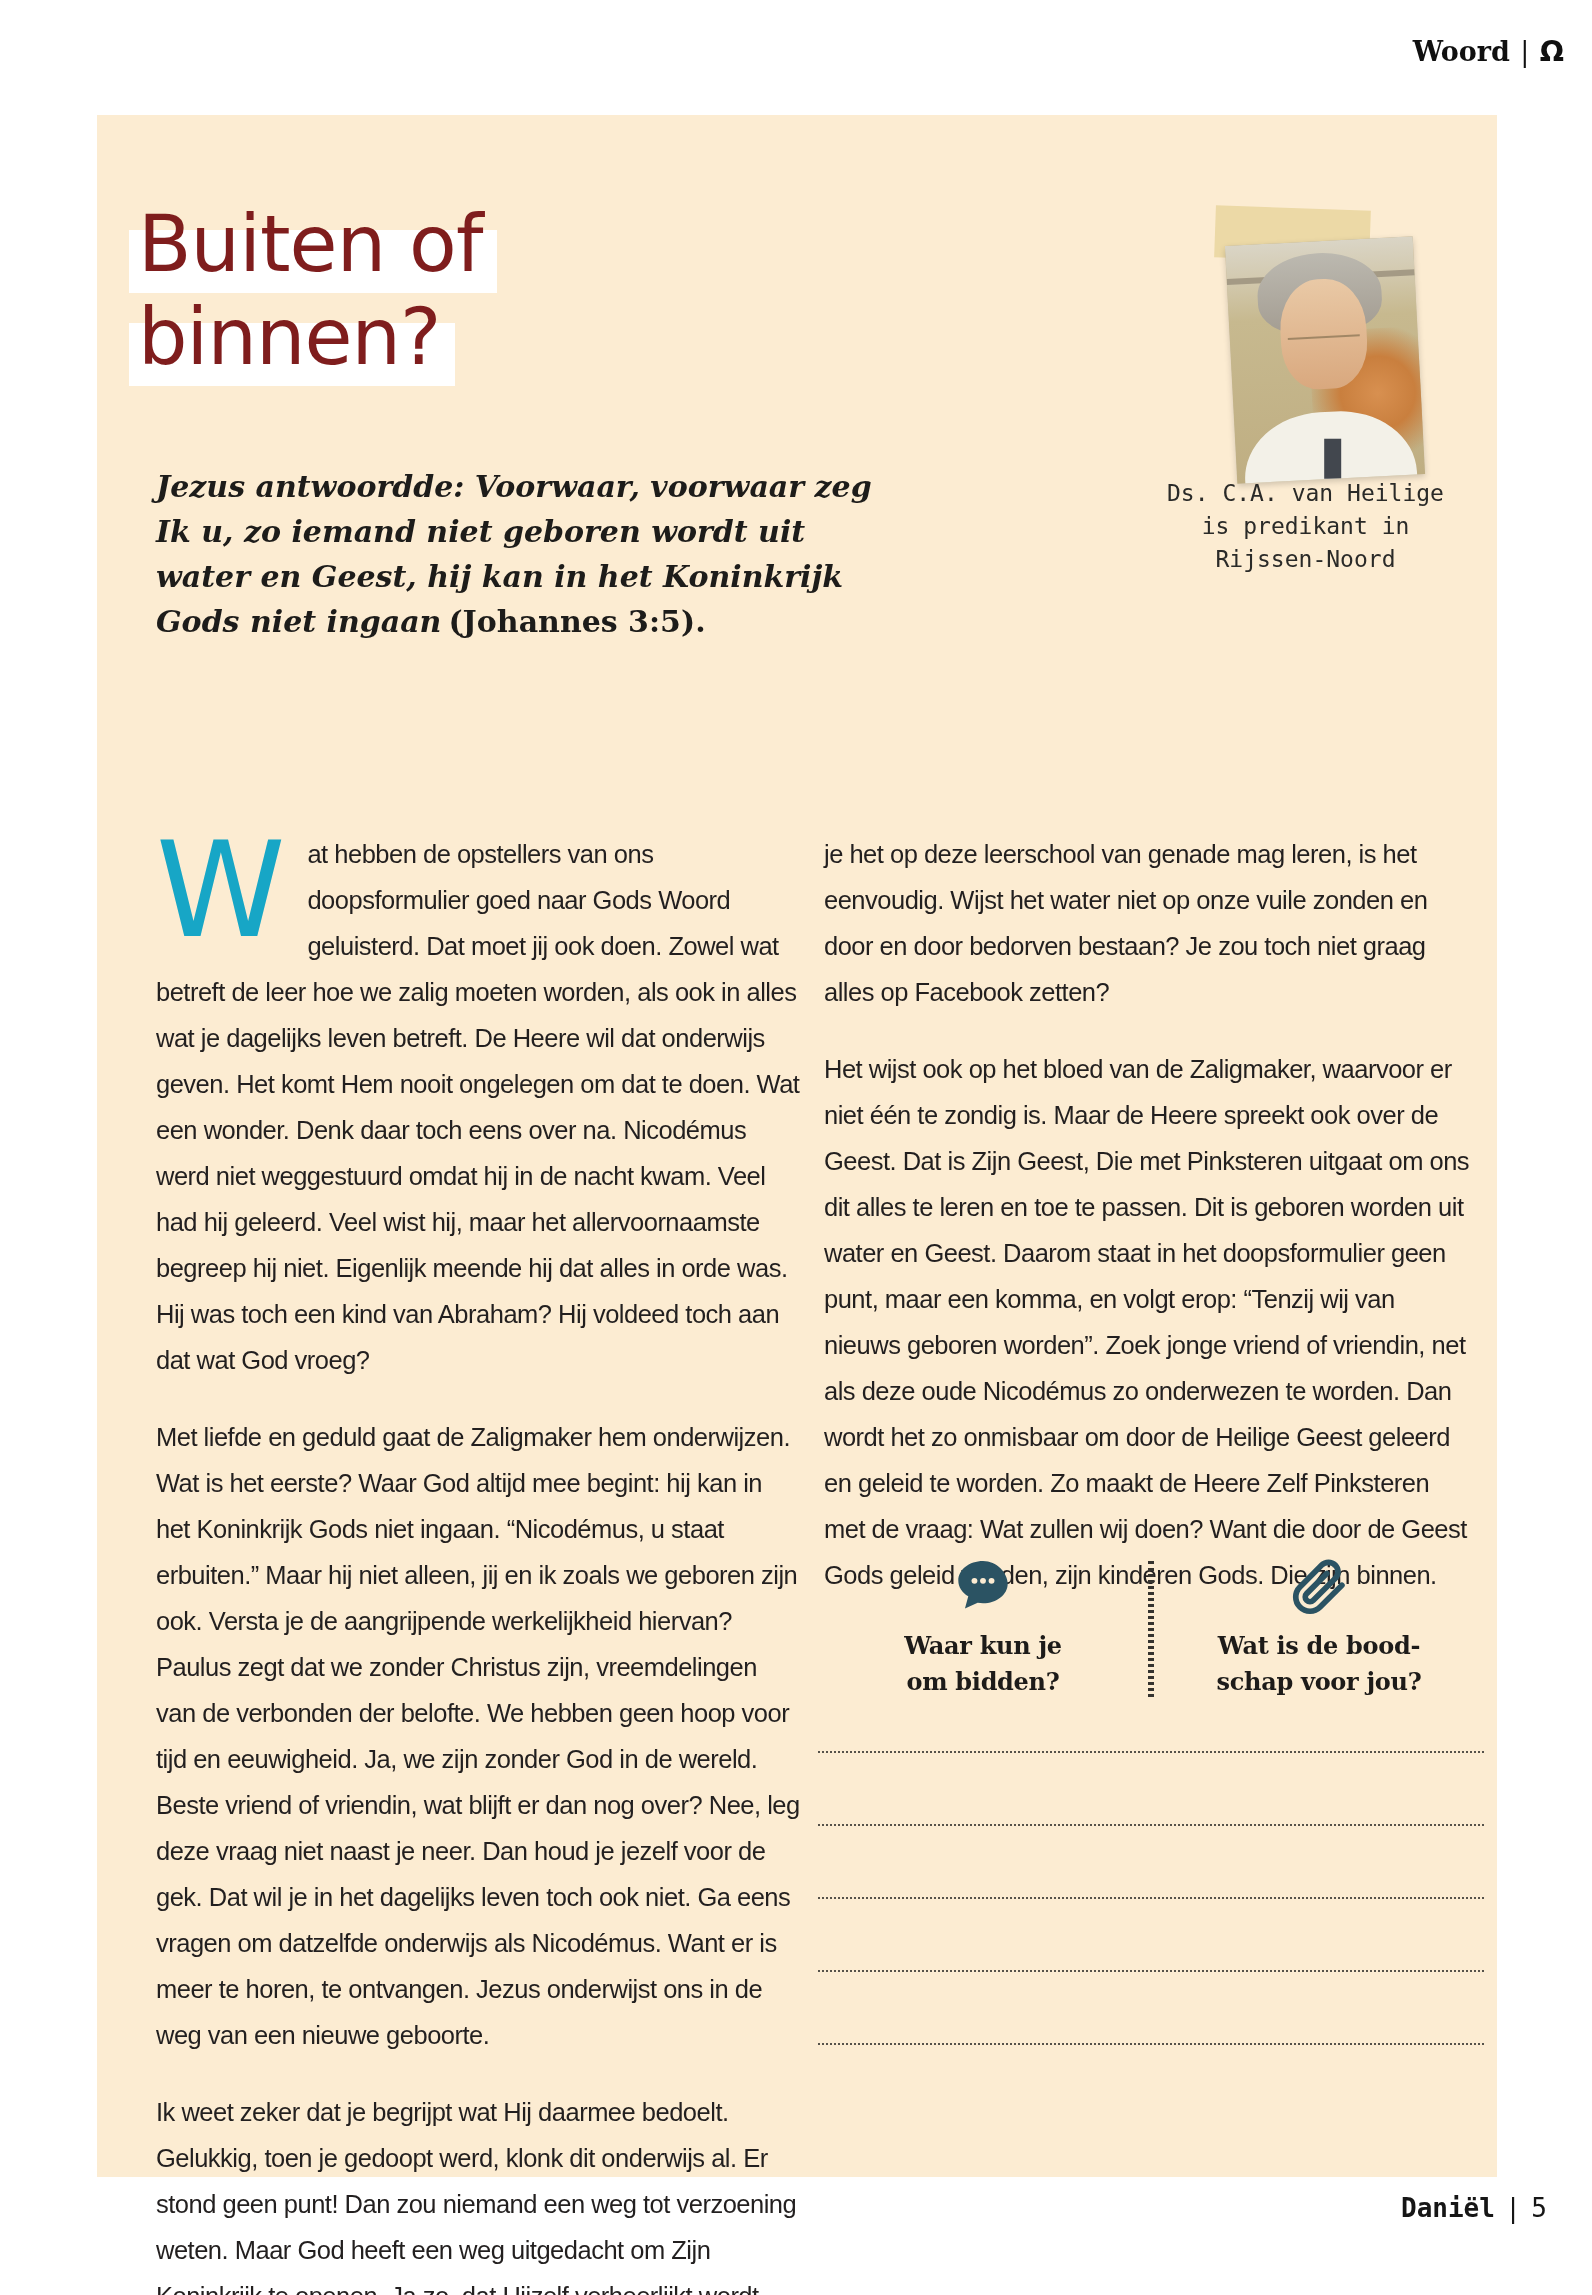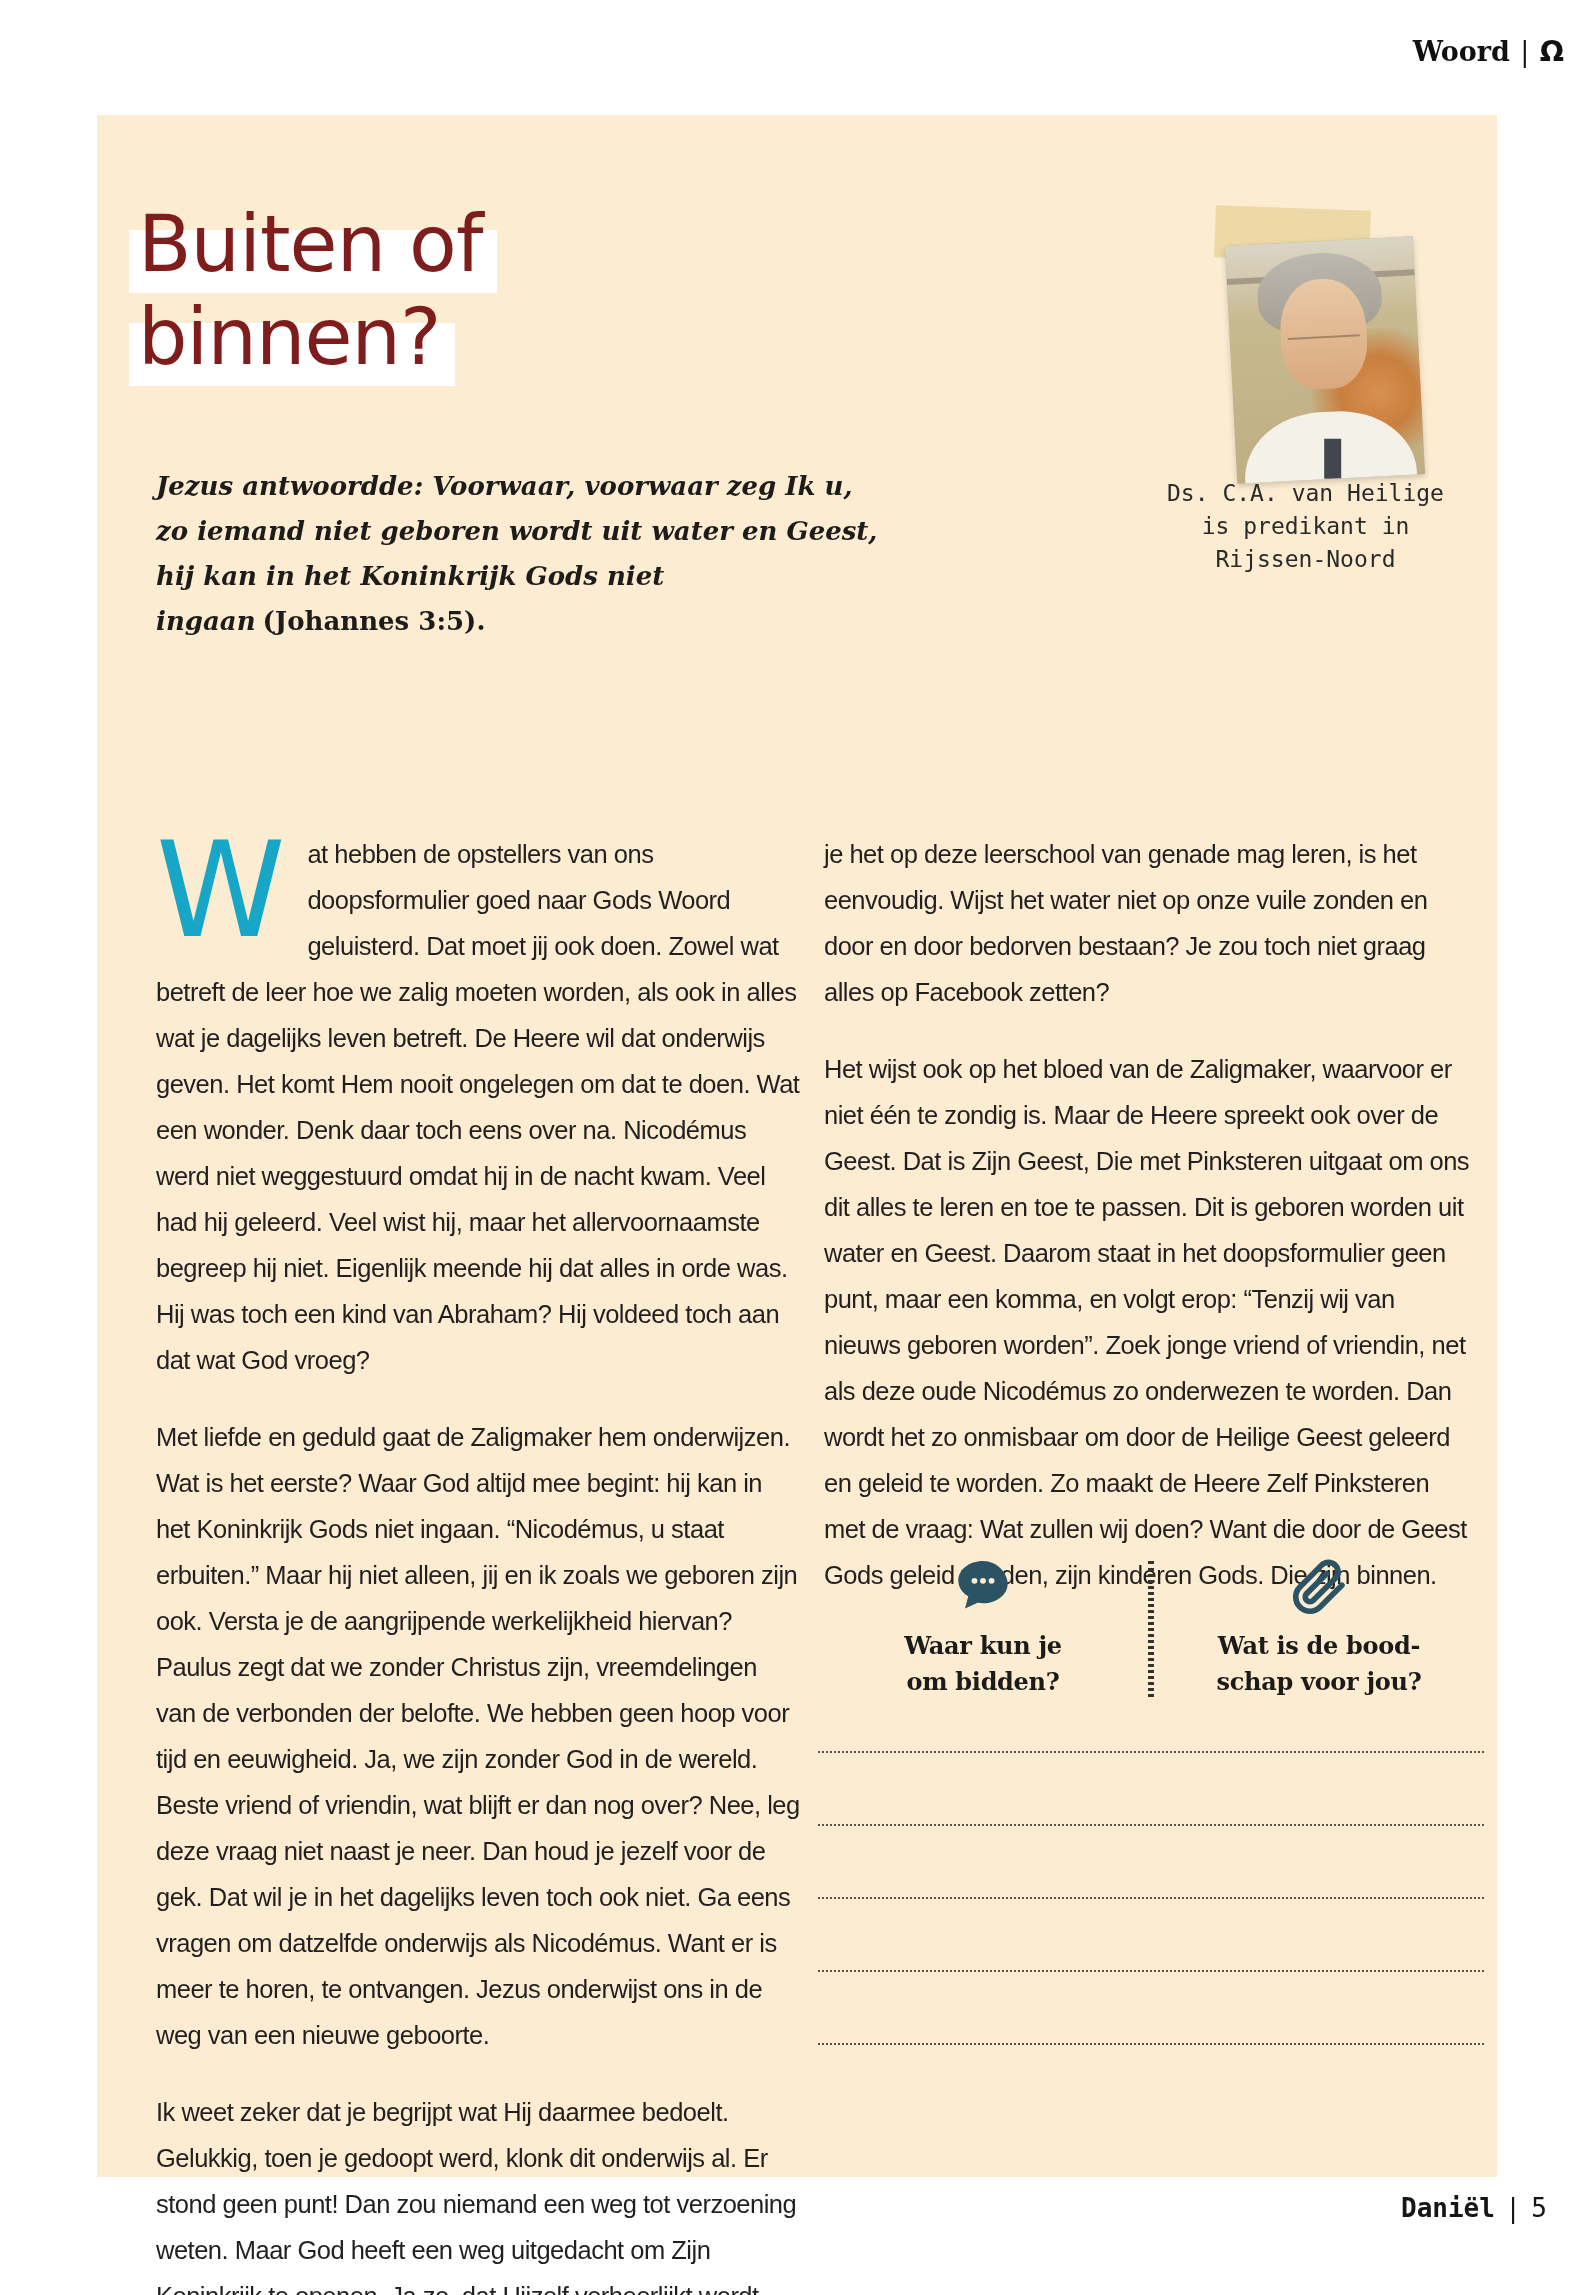--- a/index.html
+++ b/index.html
@@ -22,21 +22,21 @@
   
   .title{position:absolute;left:41px;top:83px;margin:0;font-family:"DejaVu Sans",sans-serif;
          font-size:78px;line-height:93px;font-weight:400;color:#7f1d1d;letter-spacing:-0.9px;}
   .t-line{position:relative;display:inline-block;}
   .hl{position:absolute;left:-8.6px;right:-14px;top:34%;bottom:-2%;background:#ffffff;}
   .t-txt{position:relative;}
   .t-bold{font-weight:400;}
 
   
   .quote{position:absolute;left:59px;top:349px;width:729px;margin:0;
-         font-family:"DejaVu Serif",serif;font-weight:700;font-size:26px;line-height:45px;
+         font-family:"DejaVu Serif",serif;font-weight:700;font-size:30px;line-height:45px;
          color:#1d1c1a;}
   .quote em{font-style:italic;}
   .quote .ref{font-style:normal;margin-left:7px;}
 
   
   .tape{position:absolute;left:1118px;top:93px;width:155px;height:52px;background:#ecd9a6;
         transform:rotate(2deg);}
   .photo{position:absolute;left:1094px;top:112px;width:188px;height:238px;transform:rotate(-3deg);
          background:#c9bc9a;overflow:hidden;box-shadow:0 2.6px 6px rgba(0,0,0,.18);}
   .ph-wall{position:absolute;inset:0;background:linear-gradient(180deg,#dad5c6 0%,#d3cab0 14%,#c7b98f 32%,#bfae82 100%);}

